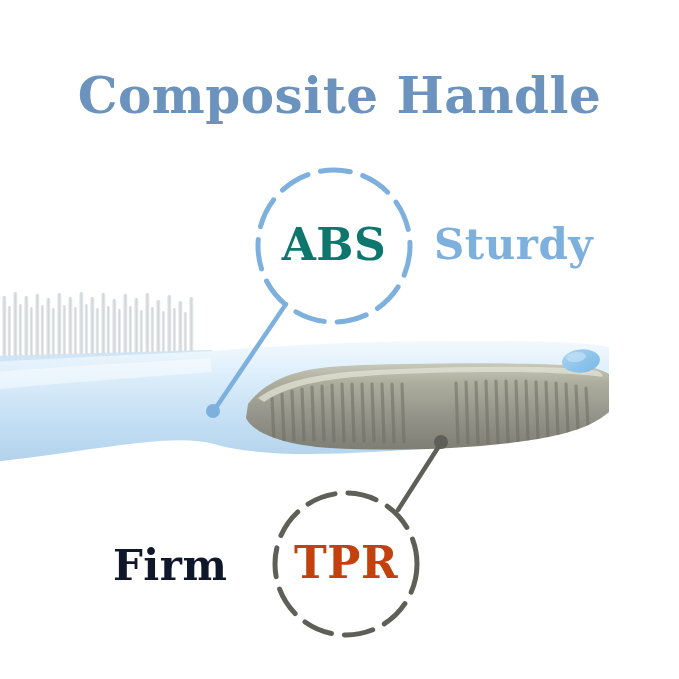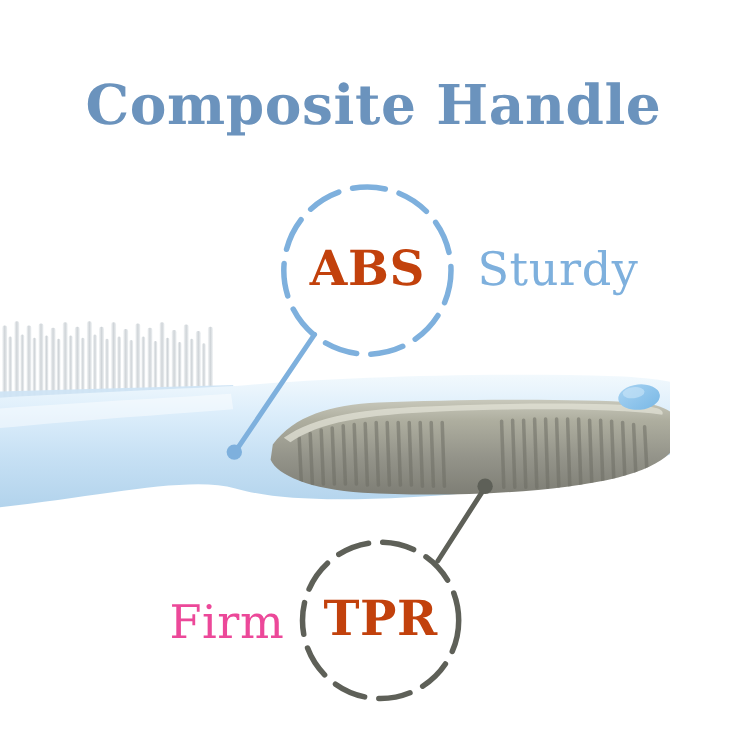--- a/index.html
+++ b/index.html
@@ -49,52 +49,51 @@
     line-height: 1;
   }
   #abs-circle {
     left: 254px;
     top: 166px;
     width: 160px;
     height: 160px;
   }
   #abs-circle .circle-label {
     top: 57px;
-    color: #c2410c;
+    color: #0f766e;
   }
   #tpr-circle {
     left: 271px;
     top: 489px;
     width: 150px;
     height: 150px;
   }
   #tpr-circle .circle-label {
     top: 52px;
     color: #c2410c;
   }
 
   
   .side-label {
     position: absolute;
     font-family: "DejaVu Serif", serif;
-    font-weight: normal;
+    font-weight: bold;
     font-size: 42px;
     letter-spacing: 0.5px;
     white-space: nowrap;
   }
   #sturdy-label {
     left: 434px;
     top: 220px;
     color: #7eb0dd;
   }
   #firm-label {
     left: 113px;
     top: 541px;
-    color: #ec4899;
-    margin-left: 41px;
+    color: #0f172a;
   }
 
   
   .overlay-svg {
     position: absolute;
     left: 0;
     top: 0;
     width: 679px;
     height: 679px;
     pointer-events: none;

